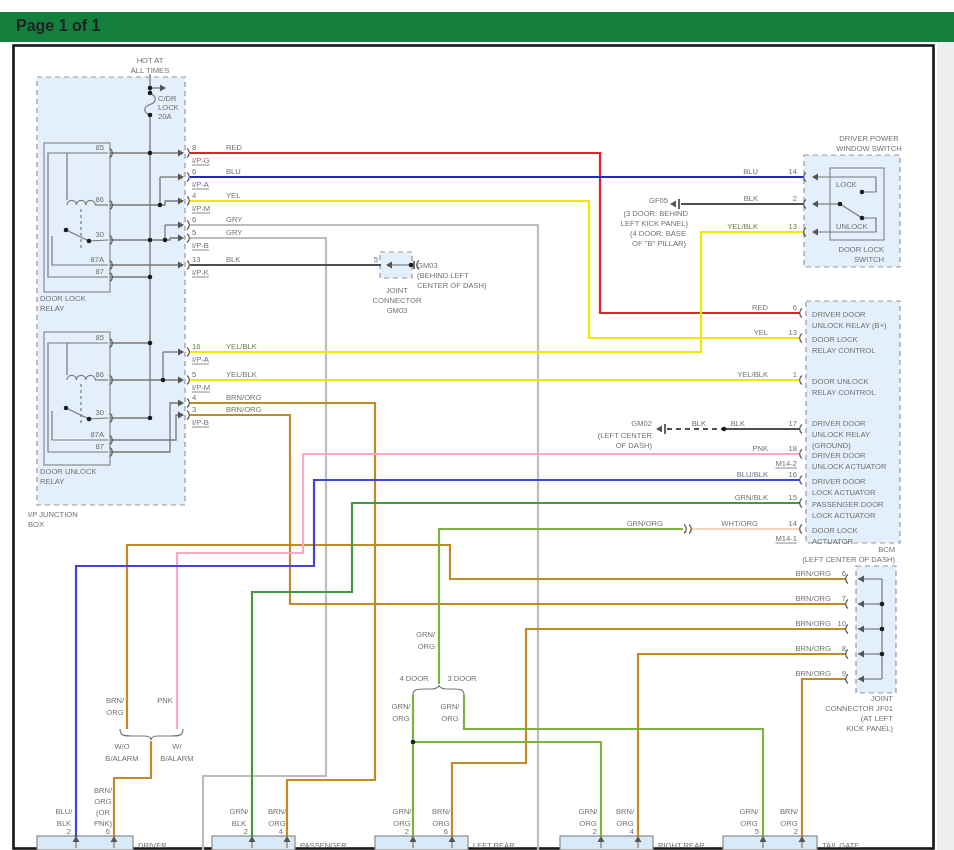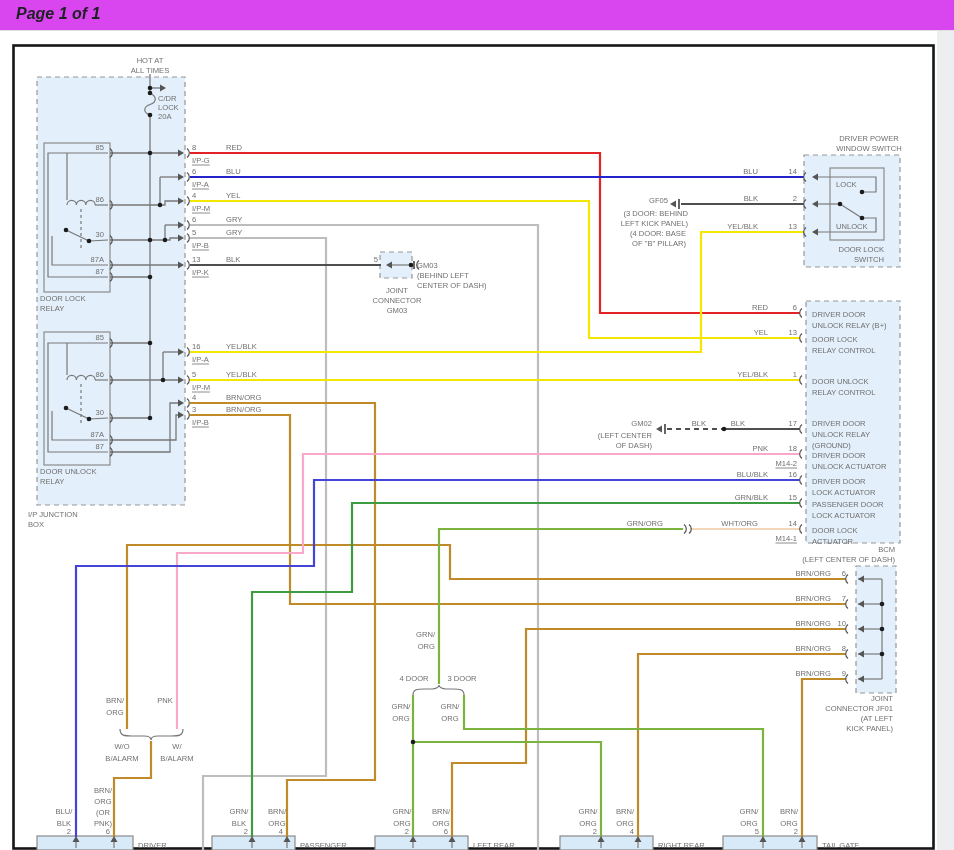--- a/index.html
+++ b/index.html
@@ -1,18 +1,18 @@
 <!DOCTYPE html>
 <html><head>
 <meta charset="utf-8">
 <style>
   html,body{margin:0;padding:0;background:#ffffff;}
   .stage{position:relative;width:954px;height:850px;background:#fff;overflow:hidden;
          font-family:"Liberation Sans", sans-serif;}
-  .hdr{position:absolute;top:0;left:0;width:100%;height:30px;background:#d946ef;font-style:italic;}
+  .hdr{position:absolute;top:12px;left:0;width:100%;height:30px;background:#15803d;}
   .hdr h1{margin:0;padding:5px 0 0 16px;font-size:16px;font-weight:bold;color:#202124;
           font-family:"Liberation Sans", sans-serif;}
   svg{position:absolute;top:0;left:0;}
   svg text{font-family:"Liberation Sans", sans-serif;font-size:7.6px;fill:#6f6f6f;}
 </style>
 </head>
 <body>
 
 <div class="stage">
   <svg id="diagram" width="954" height="850" viewBox="0 0 954 850">

